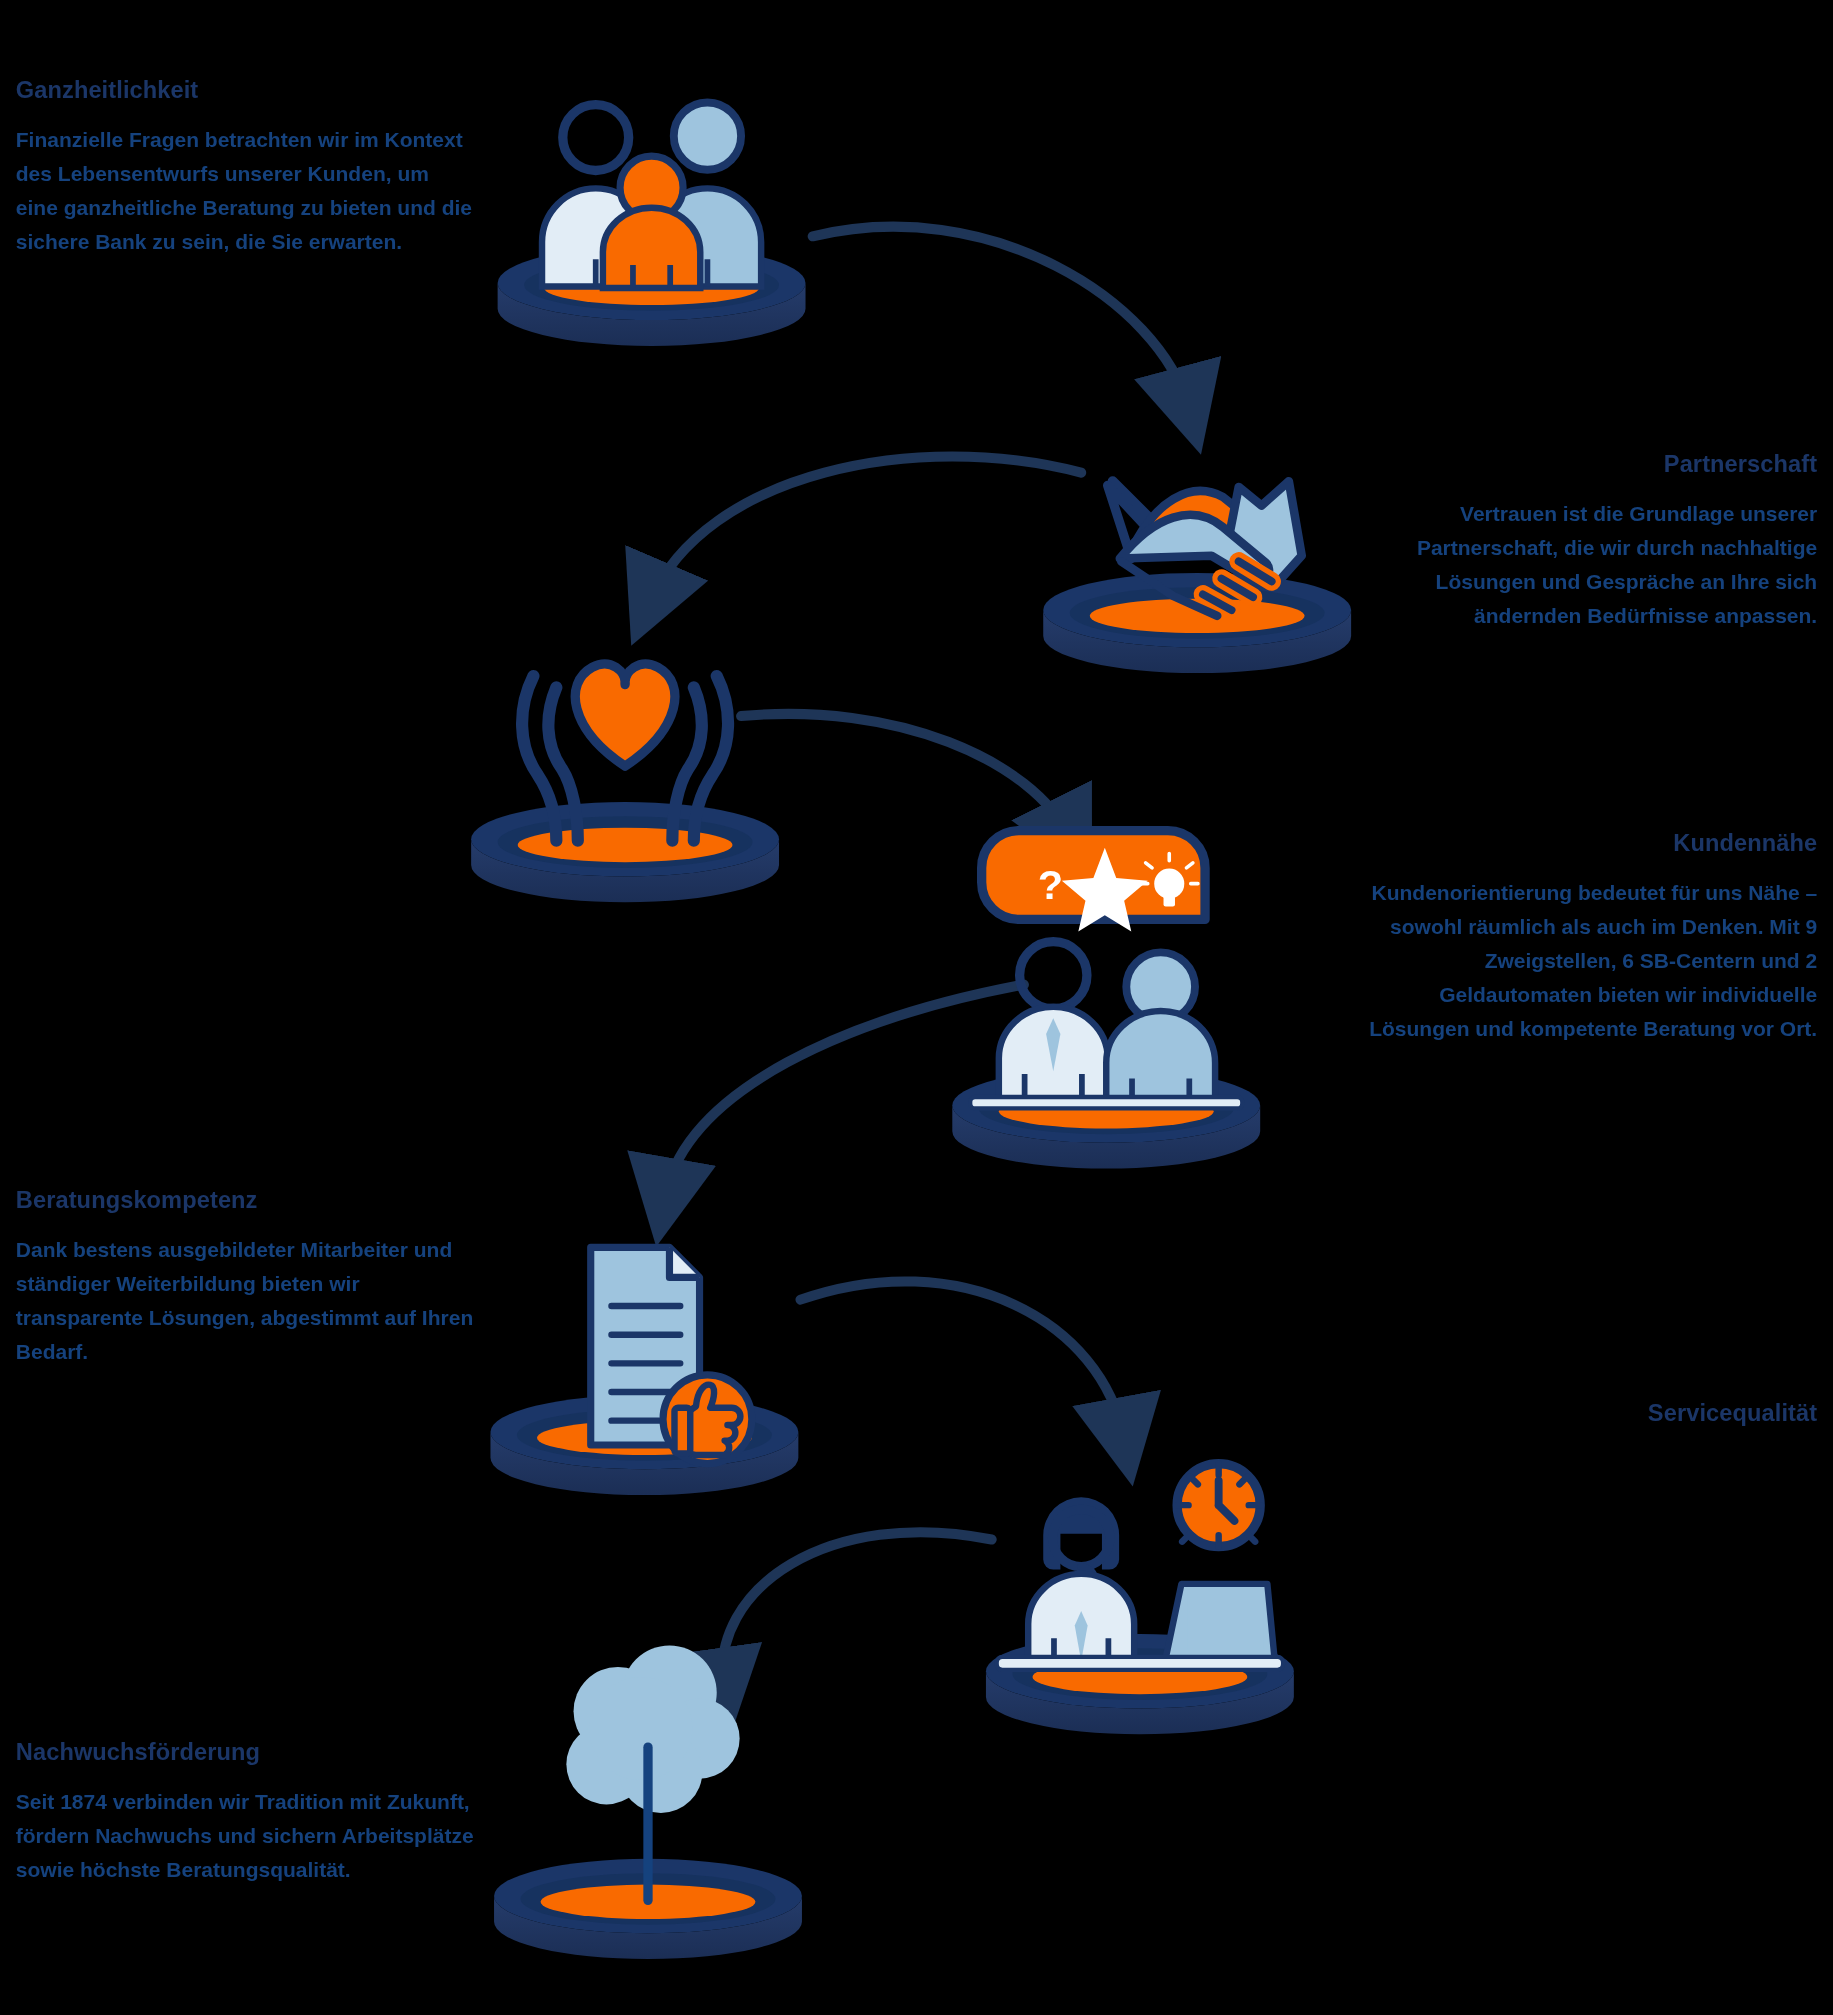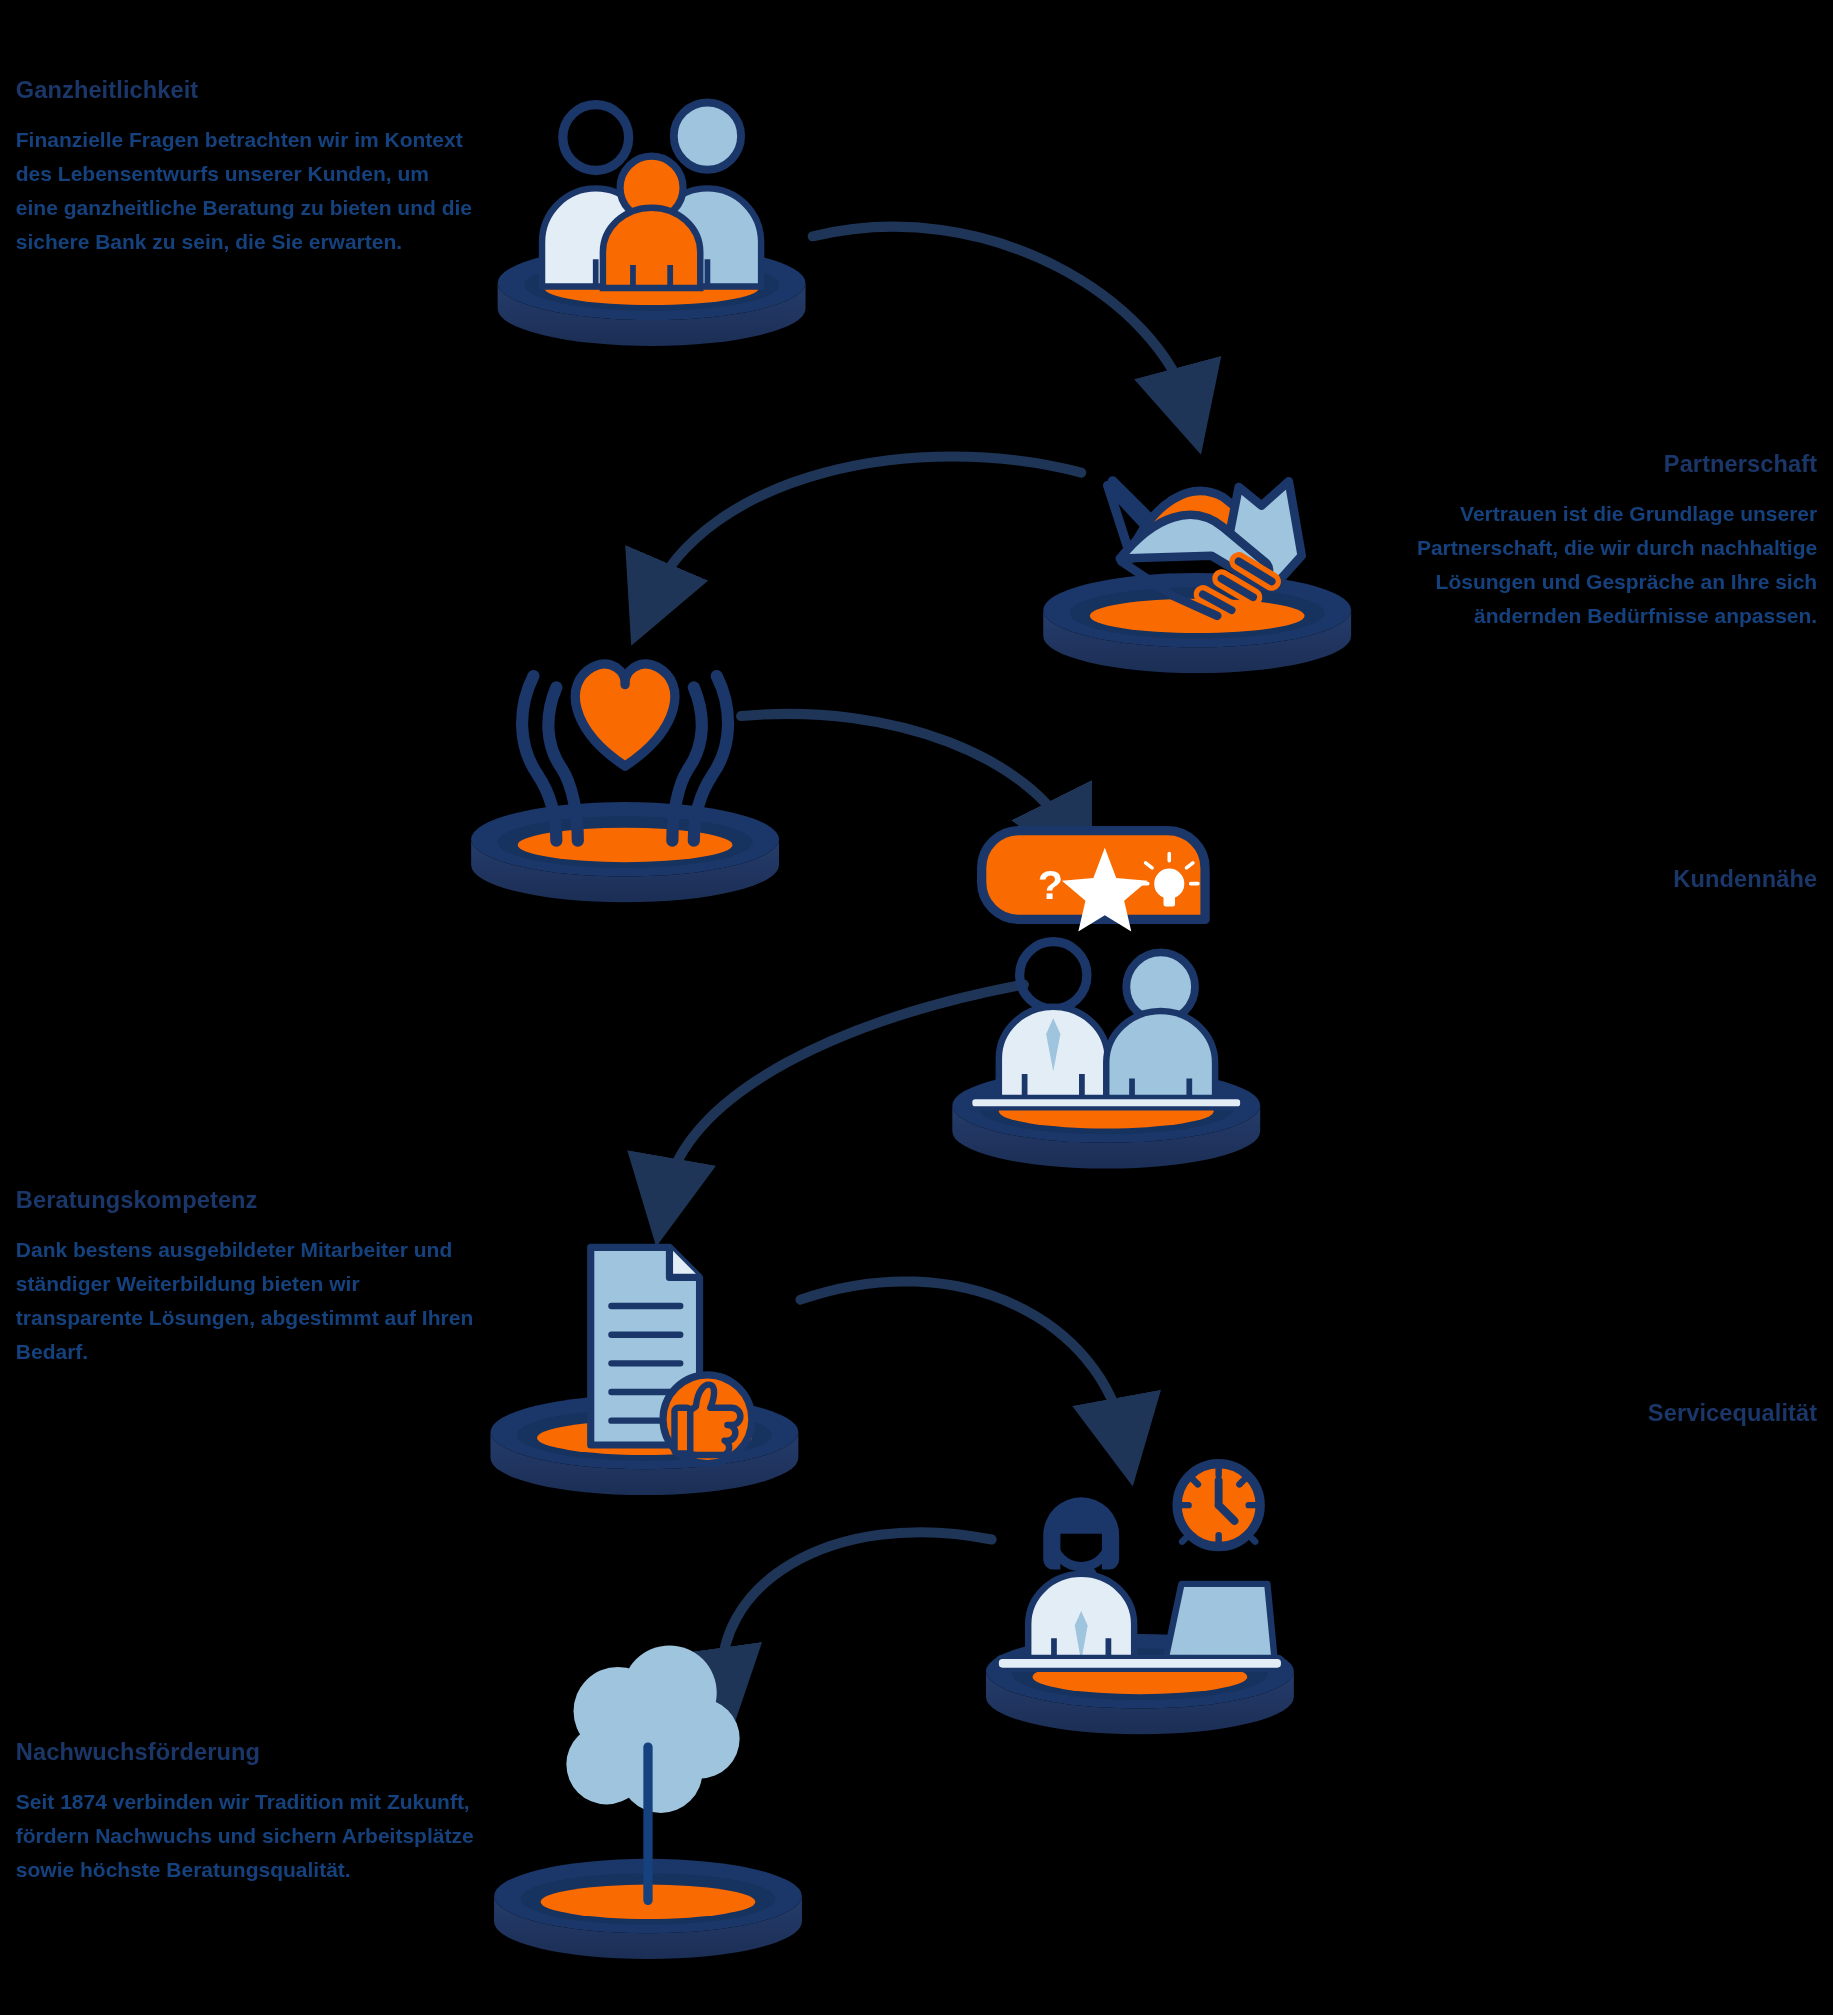--- a/index.html
+++ b/index.html
@@ -229,22 +229,23 @@
     <p class="b-title">Ganzheitlichkeit</p>
     <p class="b-body">Finanzielle Fragen betrachten wir im Kontext des Lebensentwurfs unserer Kunden, um eine ganzheitliche Beratung zu bieten und die sichere Bank zu sein, die Sie erwarten.</p>
   </div>
 
   <div class="block right" style="top:451px;">
     <p class="b-title">Partnerschaft</p>
     <p class="b-body">Vertrauen ist die Grundlage unserer Partnerschaft, die wir durch nachhaltige Lösungen und Gespräche an Ihre sich ändernden Bedürfnisse anpassen.</p>
   </div>
 
 
-  <div class="block right" style="top:866px;">
+  <div class="block right" style="top:830px;">
     <p class="b-title">Kundennähe</p>
+    <p class="b-body">Kundenorientierung bedeutet für uns Nähe – sowohl räumlich als auch im Denken. Mit 9 Zweigstellen, 6 SB-Centern und 2 Geldautomaten bieten wir individuelle Lösungen und kompetente Beratung vor Ort.</p>
   </div>
 
   <div class="block left" style="top:1187px;">
     <p class="b-title">Beratungskompetenz</p>
     <p class="b-body">Dank bestens ausgebildeter Mitarbeiter und ständiger Weiterbildung bieten wir transparente Lösungen, abgestimmt auf Ihren Bedarf.</p>
   </div>
 
   <div class="block right" style="top:1400px;text-decoration:underline;">
     <p class="b-title">Servicequalität</p>
   </div>

